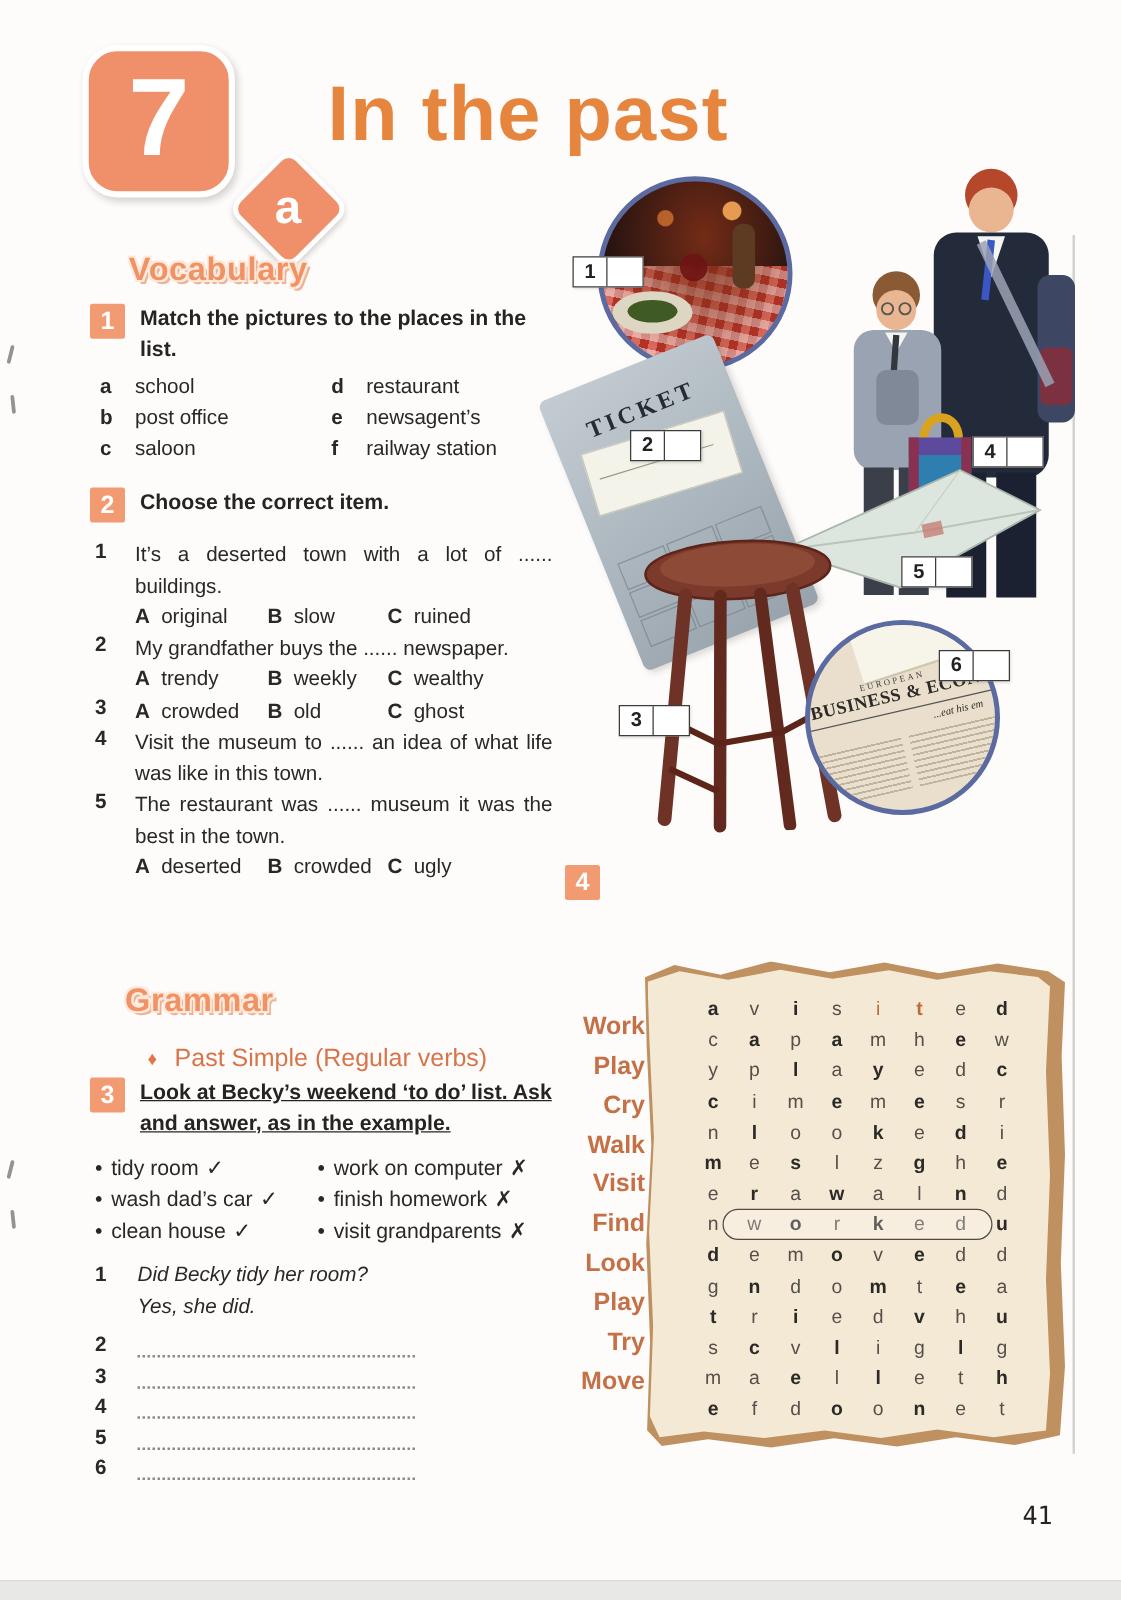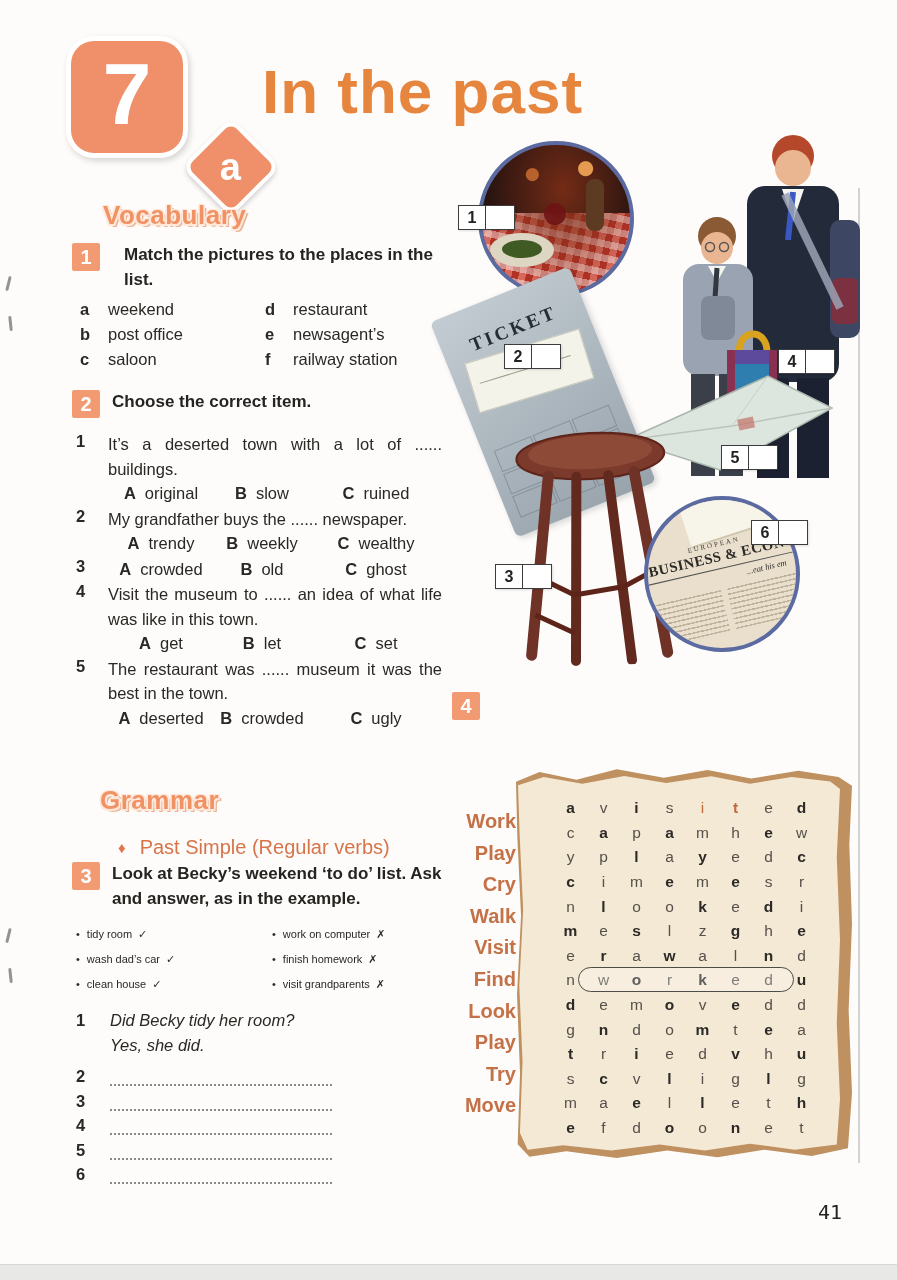--- a/index.html
+++ b/index.html
@@ -31,26 +31,26 @@
       grid-template-rows:repeat(3,auto);grid-auto-flow:column;grid-auto-columns:185px 175px;
       row-gap:6px;font-size:16.5px;}
   .mi{display:flex;gap:16px;}
   .mi .l{font-weight:700;width:12px;}
   #ex2{left:72px;top:390px;width:372px;}
   #ex2-questions{position:absolute;left:76px;top:432px;width:366px;font-size:16.5px;}
   .q{display:flex;gap:10px;margin-bottom:1px;}
   .q .qn{font-weight:700;width:22px;flex:0 0 auto;}
   .qbody{flex:1;}
   .qtext{line-height:24.5px;text-align:justify;}
-  .opts{display:grid;grid-template-columns:106px 96px auto;line-height:24.5px;text-align:center;}
+  .opts{display:grid;grid-template-columns:106px 96px auto;line-height:24.5px;}
   .opt b{margin-right:9px;}
   .subheading{position:absolute;left:118px;top:836px;font-size:20px;color:#d7744a;display:flex;gap:14px;align-items:center;}
   .subheading .dia{font-size:15px;color:#e0764b;}
   #ex3{left:72px;top:862px;width:376px;}
-  #ex3-todos{position:absolute;left:76px;top:922px;width:370px;display:flex;font-size:11px;line-height:25px;gap:18px;}
+  #ex3-todos{position:absolute;left:76px;top:922px;width:370px;display:flex;font-size:17px;line-height:25px;}
   #ex3-todos .col1{width:178px;}
   .todo .blt{margin-right:7px;}
   .todo .mk{margin-left:6px;}
   #ex3-example{position:absolute;left:76px;top:1008px;display:flex;gap:12px;font-size:16.5px;line-height:25px;}
   #ex3-example .qn{font-weight:700;width:22px;}
   #ex3-example .extxt{font-style:italic;}
   #ex3-answers{position:absolute;left:76px;top:1062px;width:280px;font-size:16.5px;}
   .ansrow{display:flex;align-items:flex-end;height:24.4px;}
   .ansrow .qn{font-weight:700;width:34px;}
   .ansrow .dots{width:222px;border-bottom:2px dotted #8a8a8a;height:17px;}
@@ -145,26 +145,26 @@
   <div class="scan-mark sm2"></div>
   <div class="scan-mark sm3"></div>
   <div class="scan-mark sm4"></div>
   <div class="scan-edge"></div>
   <div class="scan-bottom"></div>
 
   <div id="vocab-heading" class="bubble">Vocabulary</div>
 
   <div id="ex1" class="ex">
     <div class="badge">1</div>
-    <div class="instr" style="width:330px;margin-left:12px;">Match the pictures to the places in the list.</div>
+    <div class="instr" style="width:330px;">Match the pictures to the places in the list.</div>
   </div>
   <div id="ex1-items">
       <div class="mi">
         <span class="l">a</span>
-        <span class="t">weekend</span>
+        <span class="t">school</span>
       </div>
       <div class="mi">
         <span class="l">b</span>
         <span class="t">post office</span>
       </div>
       <div class="mi">
         <span class="l">c</span>
         <span class="t">saloon</span>
       </div>
       <div class="mi">
@@ -215,25 +215,20 @@
             <span class="opt"><b>A</b><span>crowded</span></span>
             <span class="opt"><b>B</b><span>old</span></span>
             <span class="opt"><b>C</b><span>ghost</span></span>
           </div>
         </div>
       </div>
       <div class="q">
         <span class="qn">4</span>
         <div class="qbody">
           <div class="qtext">Visit the museum to ...... an idea of what life was like in this town.</div>
-          <div class="opts">
-            <span class="opt"><b>A</b><span>get</span></span>
-            <span class="opt"><b>B</b><span>let</span></span>
-            <span class="opt"><b>C</b><span>set</span></span>
-          </div>
         </div>
       </div>
       <div class="q">
         <span class="qn">5</span>
         <div class="qbody">
           <div class="qtext">The restaurant was ...... museum it was the best in the town.</div>
           <div class="opts">
             <span class="opt"><b>A</b><span>deserted</span></span>
             <span class="opt"><b>B</b><span>crowded</span></span>
             <span class="opt"><b>C</b><span>ugly</span></span>
@@ -243,21 +238,21 @@
     </div>
 
   <div id="grammar-heading" class="bubble">Grammar</div>
   <div class="subheading">
     <span class="dia">♦</span>
     <span>Past Simple (Regular verbs)</span>
   </div>
 
   <div id="ex3" class="ex">
     <div class="badge">3</div>
-    <div class="instr" style="width:336px;">Look at Becky’s weekend ‘to do’ list. Ask and answer, as in the example.</div>
+    <div class="instr" style="width:336px;text-decoration:underline;">Look at Becky’s weekend ‘to do’ list. Ask and answer, as in the example.</div>
   </div>
   <div id="ex3-todos">
     <div class="col1">
         <div class="todo"><span class="blt">•</span><span class="tx">tidy room</span><span class="mk">✓</span></div>
         <div class="todo"><span class="blt">•</span><span class="tx">wash dad’s car</span><span class="mk">✓</span></div>
         <div class="todo"><span class="blt">•</span><span class="tx">clean house</span><span class="mk">✓</span></div>
       </div>
     <div class="col2">
         <div class="todo"><span class="blt">•</span><span class="tx">work on computer</span><span class="mk">✗</span></div>
         <div class="todo"><span class="blt">•</span><span class="tx">finish homework</span><span class="mk">✗</span></div>

